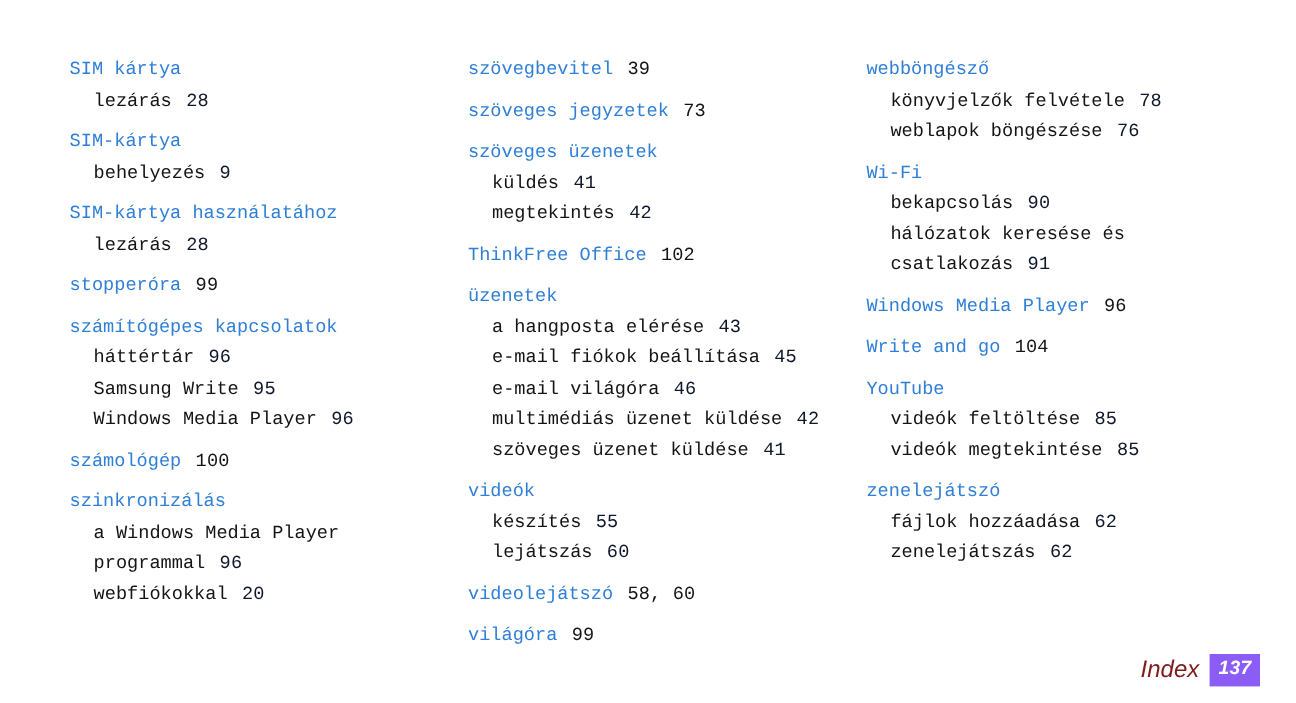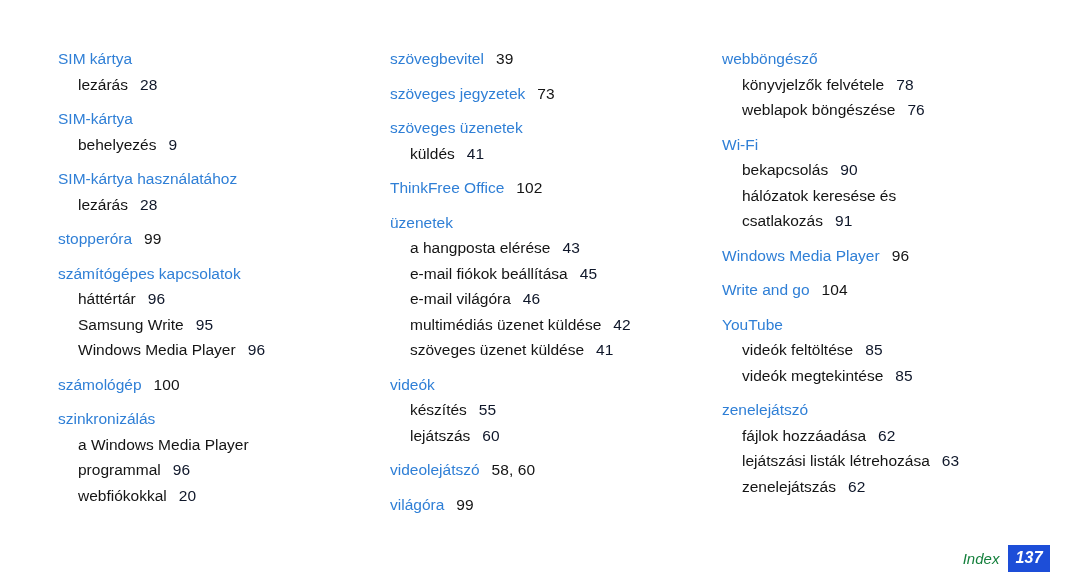--- a/index.html
+++ b/index.html
@@ -26,20 +26,21 @@
     position: absolute;
     left: 0;
     top: 46px;
     width: 1080px;
     display: flex;
     align-items: flex-start;
   }
 
   .column {
     box-sizing: border-box;
+    font-family: Liberation Mono, monospace;
   }
   .column.col-0 { width: 340px; padding-left: 58px; }
   .column.col-1 { width: 330px; padding-left: 332px; }
   .column.col-2 { width: 410px; padding-left: 332px; }
 
   
   .column.col-1 { padding-left: 50px; }
   .column.col-2 { padding-left: 52px; }
 
   .group {
@@ -81,27 +82,27 @@
 
   .footer {
     position: absolute;
     right: 30px;
     bottom: 14px;
     display: flex;
     align-items: center;
     gap: 9px;
   }
   .footer-label {
-    font-size: 15px;
+    font-size: 20px;
     font-style: italic;
-    color: #15803d;
+    color: #7f1d1d;
     font-family: "Liberation Sans", sans-serif;
   }
   .footer-page {
-    background: #1d4ed8;
+    background: #8b5cf6;
     color: #ffffff;
     font-size: 16px;
     font-style: italic;
     font-weight: 600;
     line-height: 1;
     padding: 5px 7px 6px 7px;
     letter-spacing: 0.3px;
   }
 </style>
 </head>
@@ -145,20 +146,21 @@
       <div class="column col-1">
         <div class="group">
           <div class="entry heading"><span class="label">szövegbevitel</span><span class="pages">39</span></div>
         </div>
         <div class="group">
           <div class="entry heading"><span class="label">szöveges jegyzetek</span><span class="pages">73</span></div>
         </div>
         <div class="group">
           <div class="entry heading"><span class="label">szöveges üzenetek</span></div>
           <div class="entry sub"><span class="label">küldés</span><span class="pages">41</span></div>
+          <div class="entry sub"><span class="label">megtekintés</span><span class="pages">42</span></div>
         </div>
         <div class="group">
           <div class="entry heading"><span class="label">ThinkFree Office</span><span class="pages">102</span></div>
         </div>
         <div class="group">
           <div class="entry heading"><span class="label">üzenetek</span></div>
           <div class="entry sub"><span class="label">a hangposta elérése</span><span class="pages">43</span></div>
           <div class="entry sub"><span class="label">e-mail fiókok beállítása</span><span class="pages">45</span></div>
           <div class="entry sub"><span class="label">e-mail világóra</span><span class="pages">46</span></div>
           <div class="entry sub"><span class="label">multimédiás üzenet küldése</span><span class="pages">42</span></div>
@@ -195,21 +197,20 @@
           <div class="entry heading"><span class="label">Write and go</span><span class="pages">104</span></div>
         </div>
         <div class="group">
           <div class="entry heading"><span class="label">YouTube</span></div>
           <div class="entry sub"><span class="label">videók feltöltése</span><span class="pages">85</span></div>
           <div class="entry sub"><span class="label">videók megtekintése</span><span class="pages">85</span></div>
         </div>
         <div class="group">
           <div class="entry heading"><span class="label">zenelejátszó</span></div>
           <div class="entry sub"><span class="label">fájlok hozzáadása</span><span class="pages">62</span></div>
-          <div class="entry sub"><span class="label">lejátszási listák létrehozása</span><span class="pages">63</span></div>
           <div class="entry sub"><span class="label">zenelejátszás</span><span class="pages">62</span></div>
         </div>
       </div>
     </div>
 
   <div class="footer">
     <span class="footer-label">Index</span>
     <span class="footer-page">137</span>
   </div>
 

